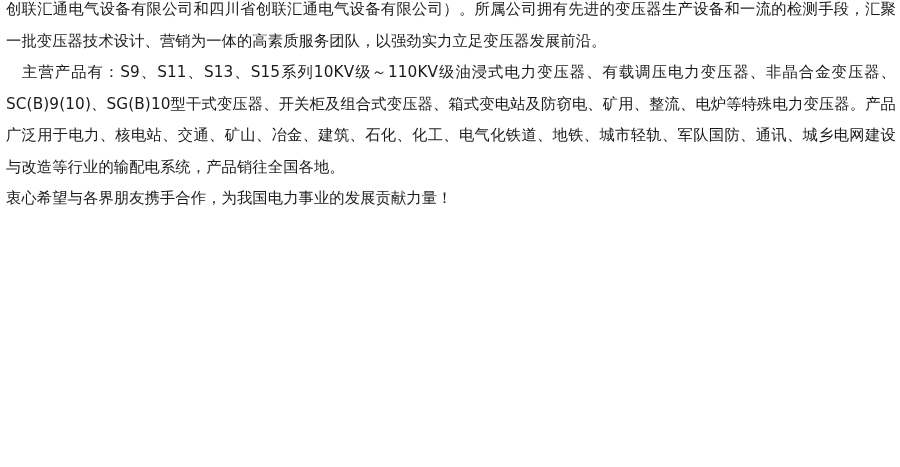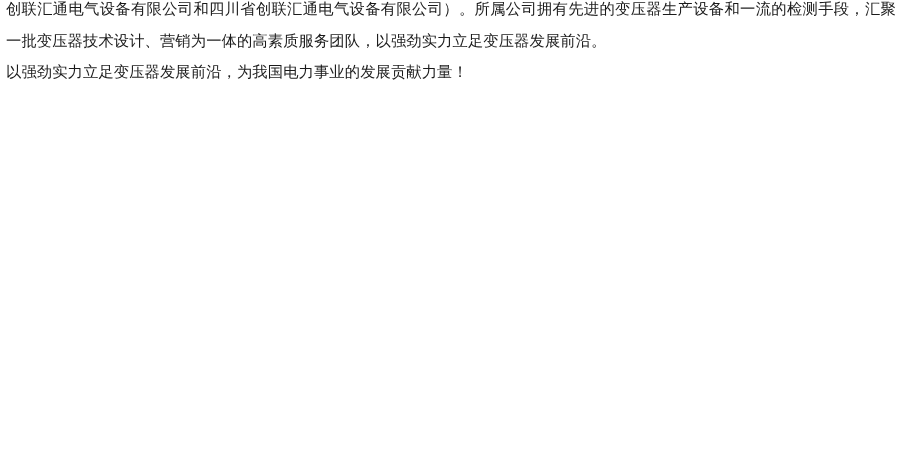--- a/index.html
+++ b/index.html
@@ -45,18 +45,19 @@
     margin-top: -6px;
   }
 </style>
 </head>
 <body>
 
 <div id="doc">
 
   <p class="para indent-0 clipped-top">创联汇通电气设备有限公司和四川省创联汇通电气设备有限公司）。所属公司拥有先进的变压器生产设备和一流的检测手段，汇聚一批变压器技术设计、营销为一体的高素质服务团队，以强劲实力立足变压器发展前沿。</p>
 
+  <p class="para indent-1">主营产品有：S9、S11、S13、S15系列10KV级～110KV级油浸式电力变压器、有载调压电力变压器、非晶合金变压器、SC(B)9(10)、SG(B)10型干式变压器、开关柜及组合式变压器、箱式变电站及防窃电、矿用、整流、电炉等特殊电力变压器。产品广泛用于电力、核电站、交通、矿山、冶金、建筑、石化、化工、电气化铁道、地铁、城市轻轨、军队国防、通讯、城乡电网建设与改造等行业的输配电系统，产品销往全国各地。</p>
 
 
 
-  <p class="para indent-0">以强劲实力立足变压器发展前沿，为我国电力事业的发展贡献力量！</p>
+  <p class="para indent-0">衷心希望与各界朋友携手合作，为我国电力事业的发展贡献力量！</p>
 
 </div>
 
 </body></html>

